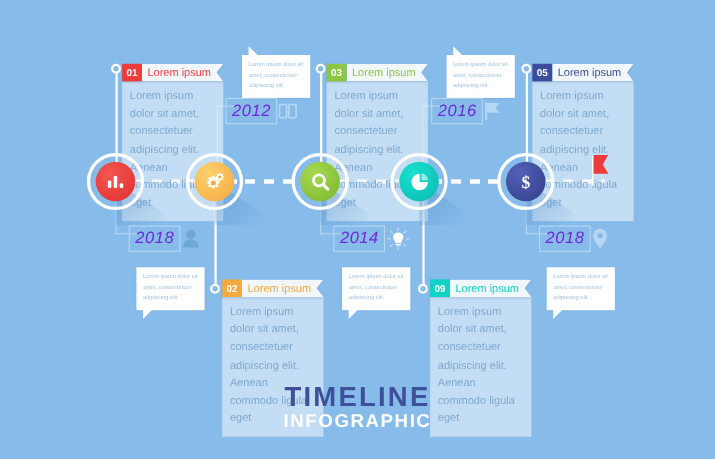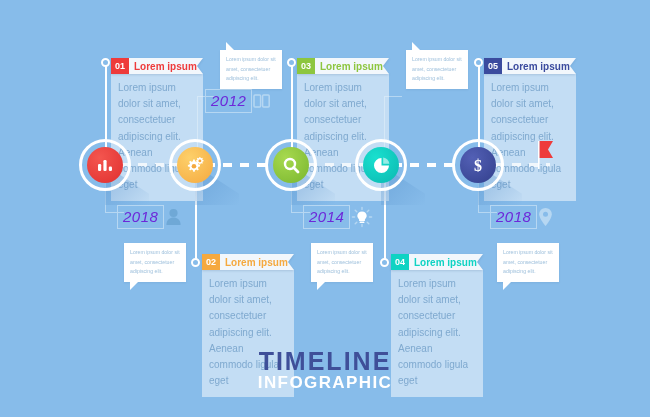--- a/index.html
+++ b/index.html
@@ -111,21 +111,21 @@
     font-weight: bold;
     display: flex;
     align-items: center;
     justify-content: center;
     letter-spacing: 0px;
   }
   .card .ribbon .title {
     flex: 1;
     background: #f2f7fc;
     font-size: 10px;
-    font-weight: bold;
+    font-weight: normal;
     display: flex;
     align-items: center;
     padding-left: 5px;
     clip-path: polygon(0 0, 100% 0, calc(100% - 6px) 50%, 100% 100%, 0 100%);
     padding-right: 4px;
     white-space: nowrap;
   }
   .card .body {
     background: rgba(233,242,250,0.62);
     color: #7fa9cf;
@@ -273,21 +273,21 @@
       <div class="num" style="background:#f5a93f;">02</div>
       <div class="title" style="color:#f5a93f;">Lorem ipsum</div>
     </div>
     <div class="body">Lorem ipsum dolor sit amet, consectetuer adipiscing elit. Aenean commodo ligula eget</div>
   </div>
 
   <div class="stem" style="left:384px; top:170px; height:92px;"></div>
   <div class="stem-dot" style="left:380px; top:258px;"></div>
   <div class="card" style="left:391px; top:254px;">
     <div class="ribbon">
-      <div class="num" style="background:#0fd3c3;">04</div>
+      <div class="num" style="background:#0fd3c3;">09</div>
       <div class="title" style="color:#0fd3c3;">Lorem ipsum</div>
     </div>
     <div class="body">Lorem ipsum dolor sit amet, consectetuer adipiscing elit. Aenean commodo ligula eget</div>
   </div>
 
   <div class="elbow" style="left:197px; top:96px; width:18px; height:68px; border-width:0 0 0 1.5px;"></div>
   <div class="elbow" style="left:197px; top:96px; width:18px; height:0; border-width:1.5px 0 0 0;"></div>
   <div class="year" style="left:205px; top:89px;">
     <div class="box">2012</div>
     <div class="yicon">
@@ -297,20 +297,29 @@
       </svg>
     </div>
   </div>
   <div class="note above" style="left:220px; top:50px;">
     <span>Lorem ipsum dolor sit amet, consectetuer adipiscing elit.</span>
     <span class="tail"></span>
   </div>
 
   <div class="elbow" style="left:384px; top:96px; width:18px; height:68px; border-width:0 0 0 1.5px;"></div>
   <div class="elbow" style="left:384px; top:96px; width:18px; height:0; border-width:1.5px 0 0 0;"></div>
+  <div class="year" style="left:392px; top:89px;">
+    <div class="box">2016</div>
+    <div class="yicon">
+      <svg width="16" height="18" viewBox="0 0 16 18">
+        <rect x="1" y="1" width="1.8" height="16" fill="#b6d7f2"></rect>
+        <path d="M2.8 1.6 H14 L10.4 6 L14 10.4 H2.8 Z" fill="#b6d7f2"></path>
+      </svg>
+    </div>
+  </div>
   <div class="note above" style="left:406px; top:50px;">
     <span>Lorem ipsum dolor sit amet, consectetuer adipiscing elit.</span>
     <span class="tail"></span>
   </div>
 
   <div class="elbow" style="left:105px; top:170px; width:18px; height:42px; border-width:0 0 1.5px 1.5px;"></div>
   <div class="year" style="left:117px; top:205px;">
     <div class="box">2018</div>
     <div class="yicon">
       <svg width="17" height="18" viewBox="0 0 17 18">

